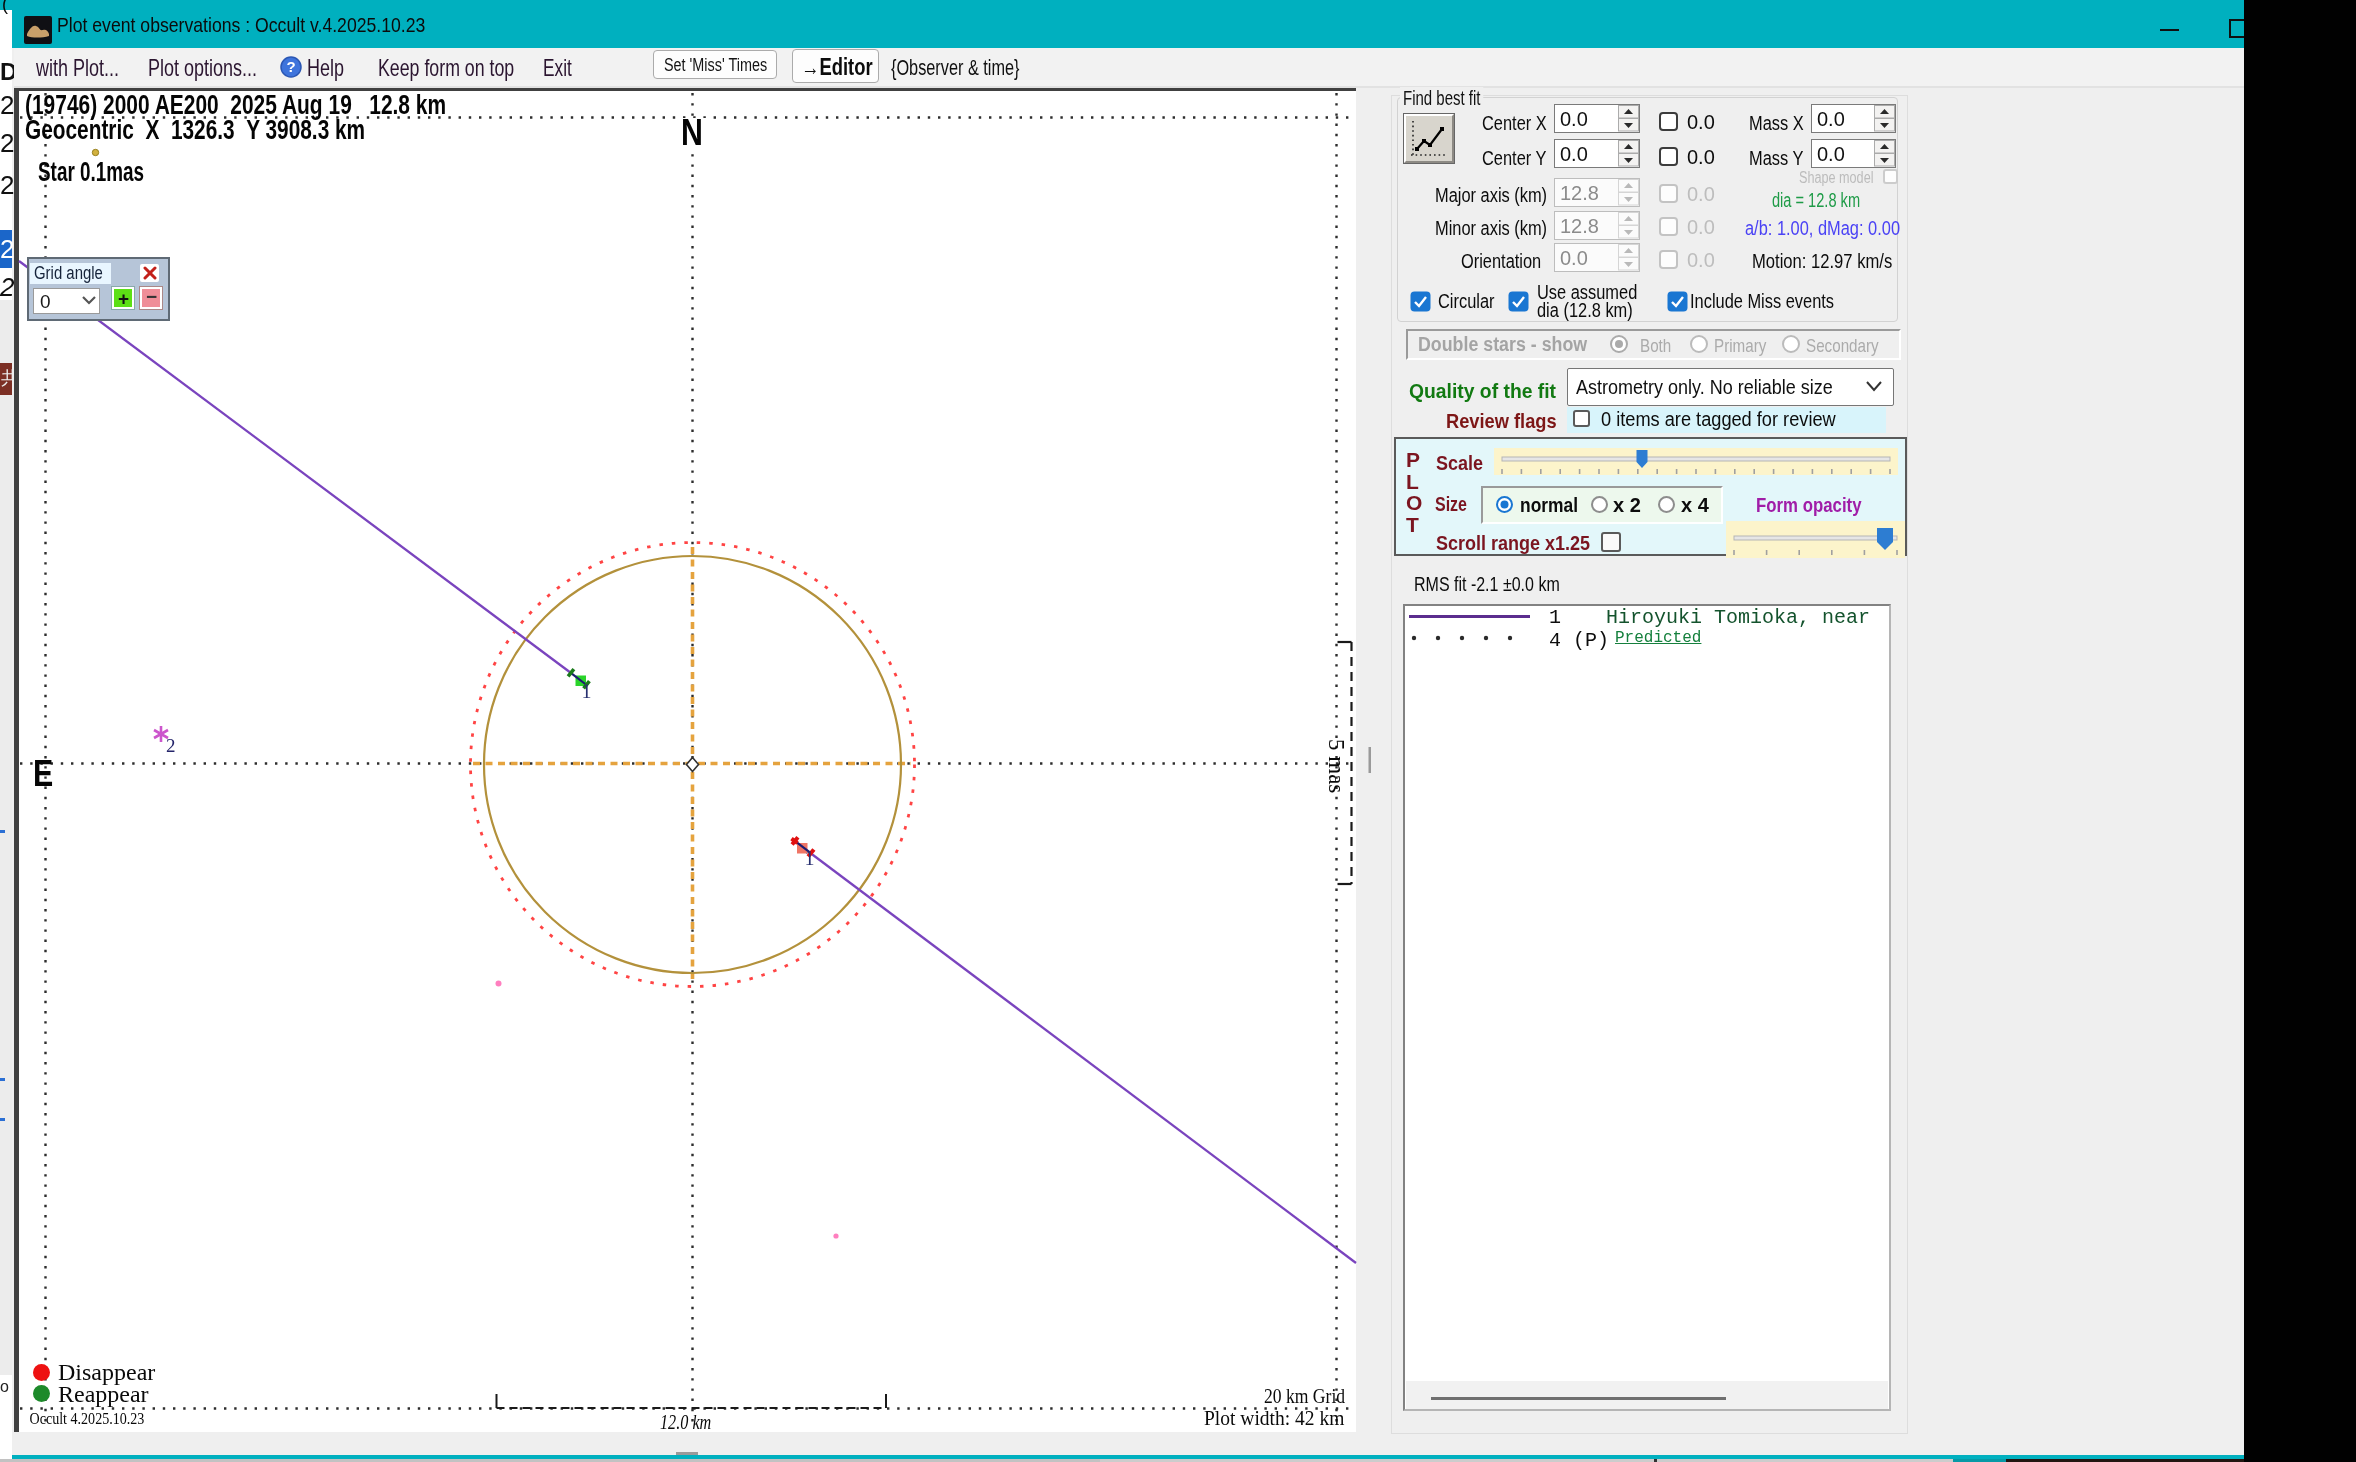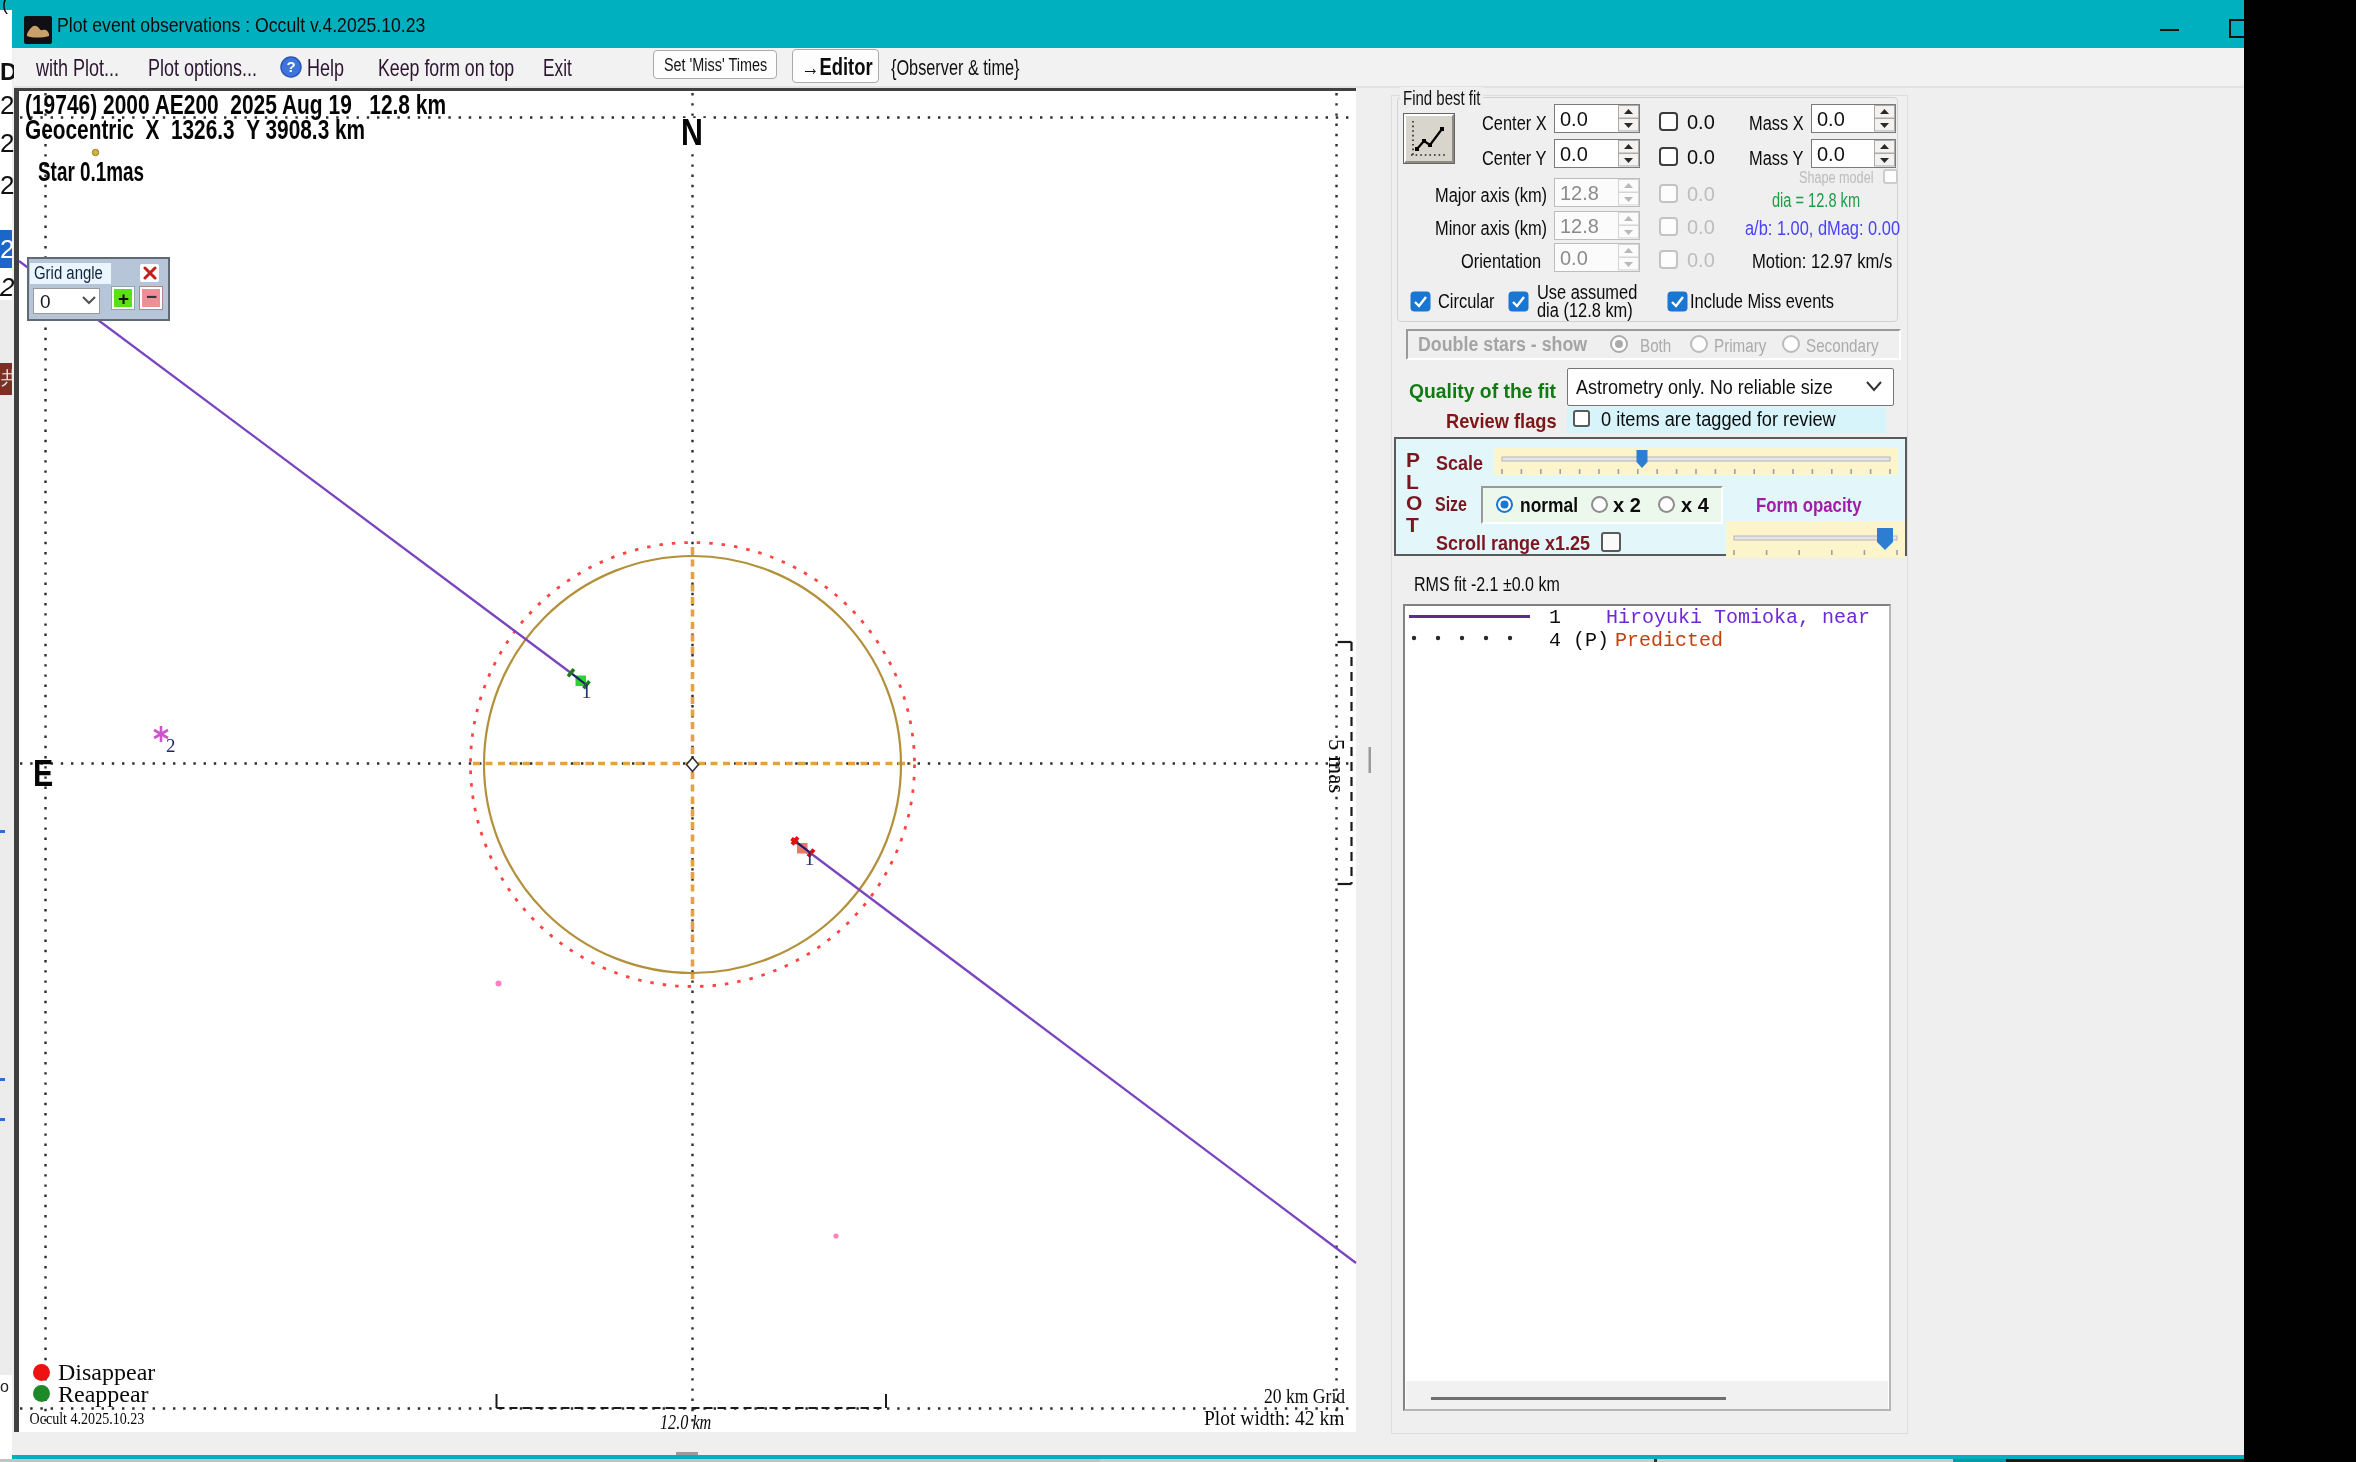--- a/index.html
+++ b/index.html
@@ -379,32 +379,32 @@
         <line x1="138.4" y1="29" x2="138.4" y2="34"></line>
         <line x1="171" y1="29" x2="171" y2="34"></line>
     </g>
     <path d="M151 7 h16 v14 l-8 8 -8 -8 z" fill="#2d7dd2"></path>
   </svg>
 
   <div class="t" style="left:1414px;top:573px;font-size:20px;color:#0c0c0c;transform:scaleX(0.80);">RMS fit -2.1 ±0.0 km</div>
   <div style="left:1403px;top:604px;width:488px;height:807px;background:#fff;border:2px solid #828282;border-right-color:#b5b5b5;border-bottom-color:#b5b5b5;"></div>
   <div style="left:1409px;top:615px;width:121px;height:3px;background:#5b2d8e;"></div>
   <div class="t" style="left:1549px;top:606px;font-family:'Liberation Mono',monospace;font-size:20px;color:#0d0d0d;">1</div>
-  <div class="t" style="left:1606px;top:606px;font-family:'Liberation Mono',monospace;font-size:20px;color:#6d28d9;">Hiroyuki Tomioka, near</div>
+  <div class="t" style="left:1606px;top:606px;font-family:'Liberation Mono',monospace;font-size:20px;color:#14532d;">Hiroyuki Tomioka, near</div>
   <svg style="left:1410px;top:634px;" width="110" height="8" viewBox="0 0 110 8">
     <g fill="#2a2a2a">
         <circle cx="4" cy="4" r="2.2"></circle>
         <circle cx="28" cy="4" r="2.2"></circle>
         <circle cx="52" cy="4" r="2.2"></circle>
         <circle cx="76" cy="4" r="2.2"></circle>
         <circle cx="100" cy="4" r="2.2"></circle>
       </g>
   </svg>
   <div class="t" style="left:1549px;top:629px;font-family:'Liberation Mono',monospace;font-size:20px;color:#0d0d0d;">4 (P)</div>
-  <div class="t" style="left:1615px;top:629px;font-family:'Liberation Mono',monospace;font-size:20px;color:#c2410c;">Predicted</div>
+  <div class="t" style="left:1615px;top:629px;font-family:'Liberation Mono',monospace;font-size:16px;color:#15803d;text-decoration:underline;">Predicted</div>
   <div style="left:1406px;top:1381px;width:482px;height:28px;background:#f1f1f1;"></div>
   <div style="left:1431px;top:1397px;width:295px;height:3px;background:#6f6f6f;"></div>
 
   <div style="left:676px;top:1452px;width:22px;height:3px;background:#9a9a9a;"></div>
   <div style="left:12px;top:1455px;width:2232px;height:4px;background:#00b0bf;"></div>
   <div style="left:0;top:1459px;width:1100px;height:3px;background:#c2c2c2;"></div>
   <div style="left:1100px;top:1459px;width:853px;height:3px;background:#cccccc;"></div>
   <div style="left:1654px;top:1459px;width:3px;height:3px;background:#333;"></div>
   <div style="left:1953px;top:1459px;width:53px;height:3px;background:#0899a6;"></div>
   <div style="left:2006px;top:1459px;width:350px;height:3px;background:#221611;"></div>

